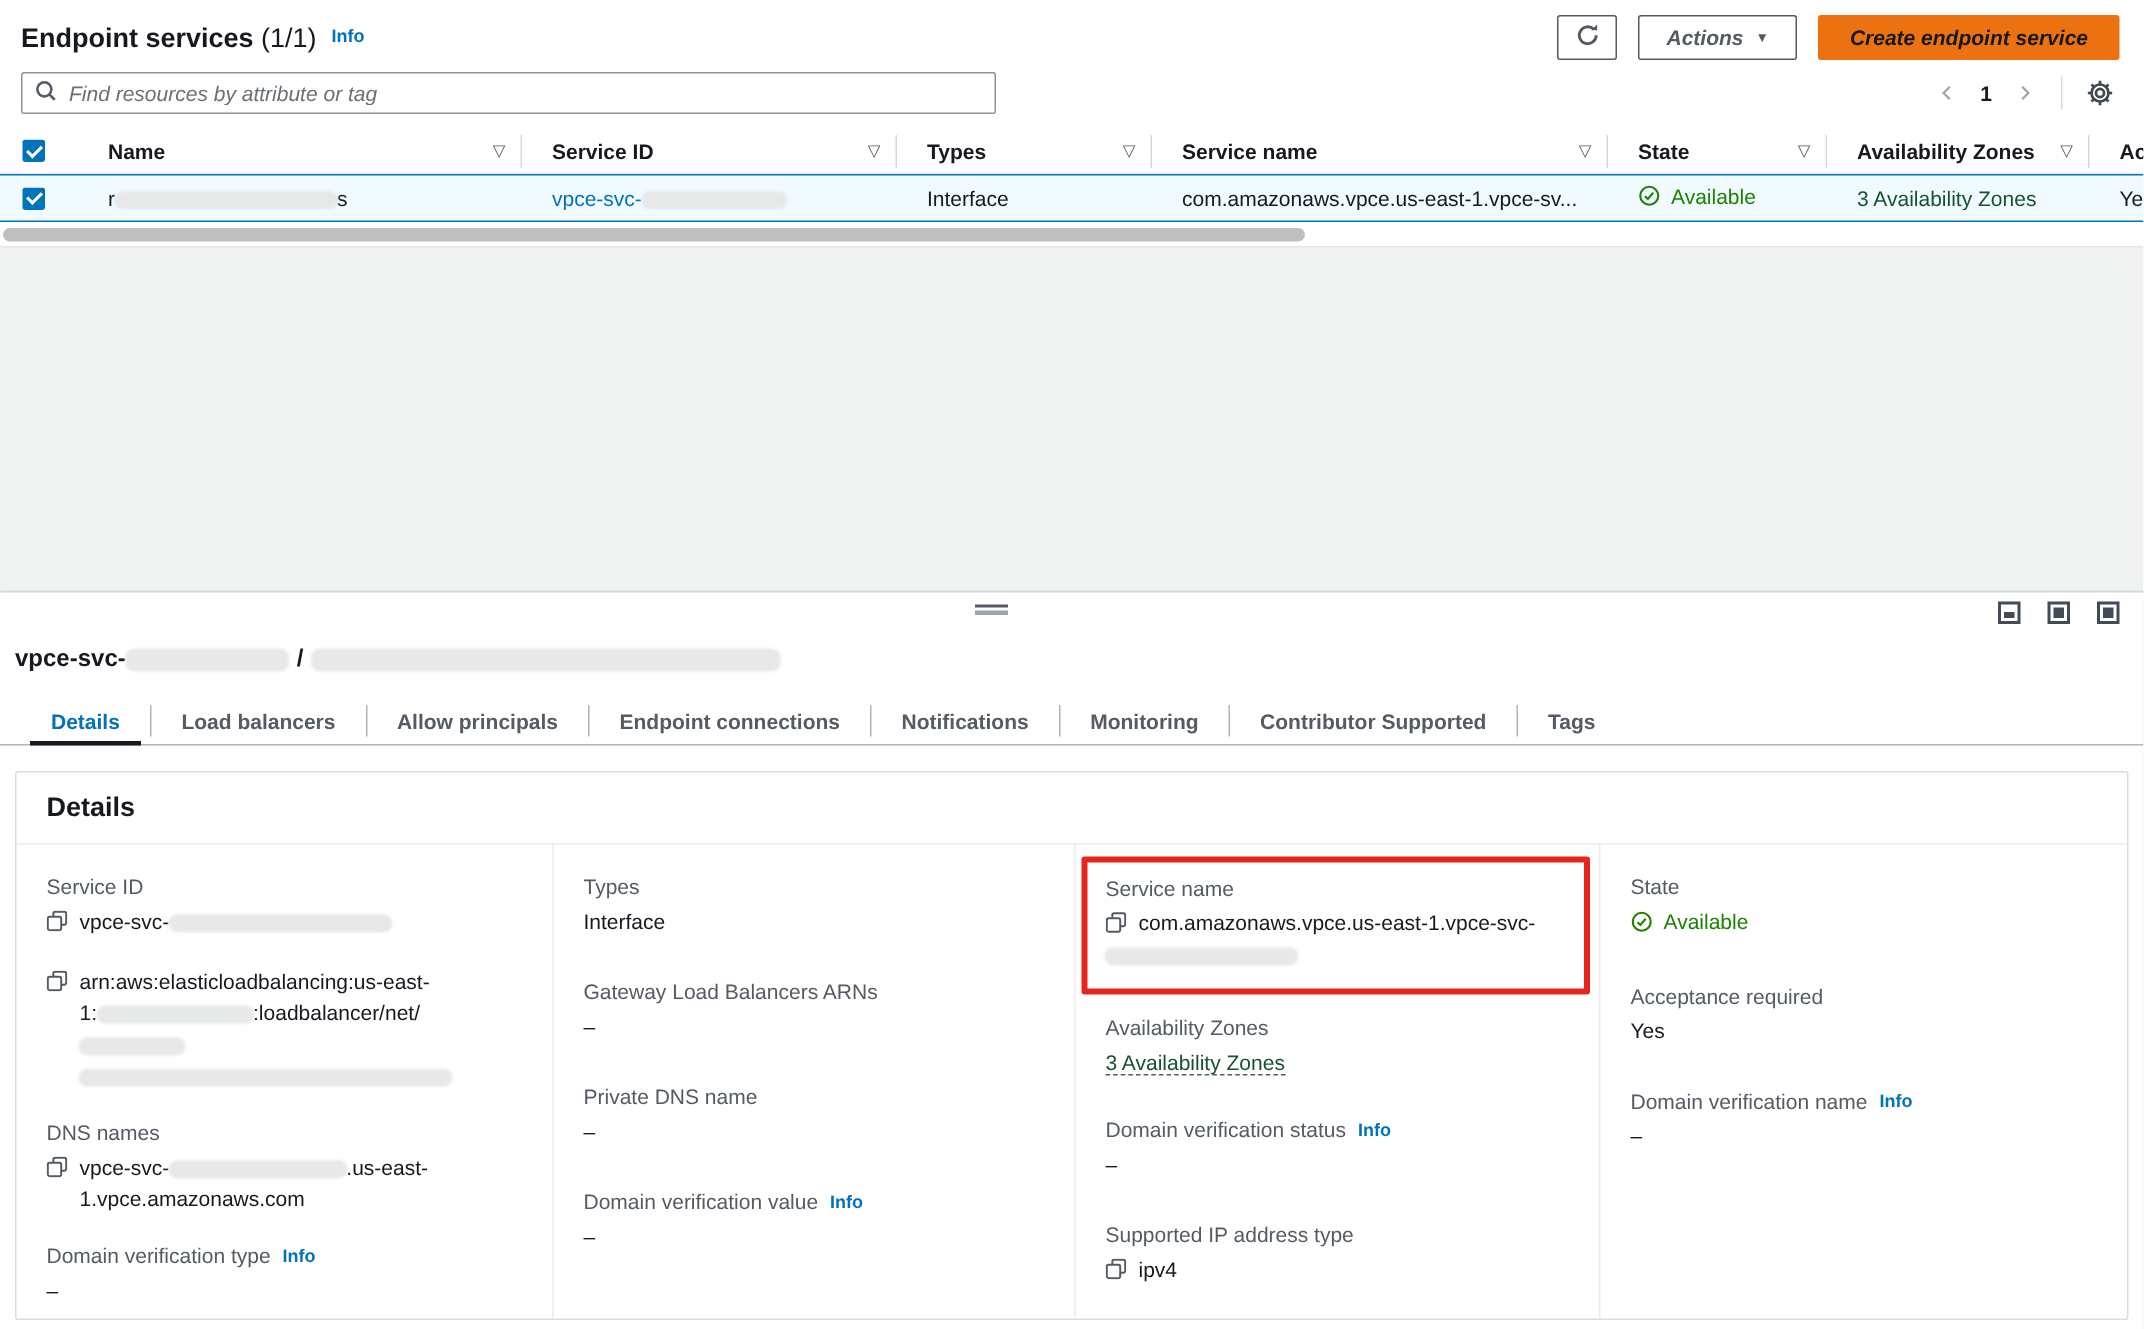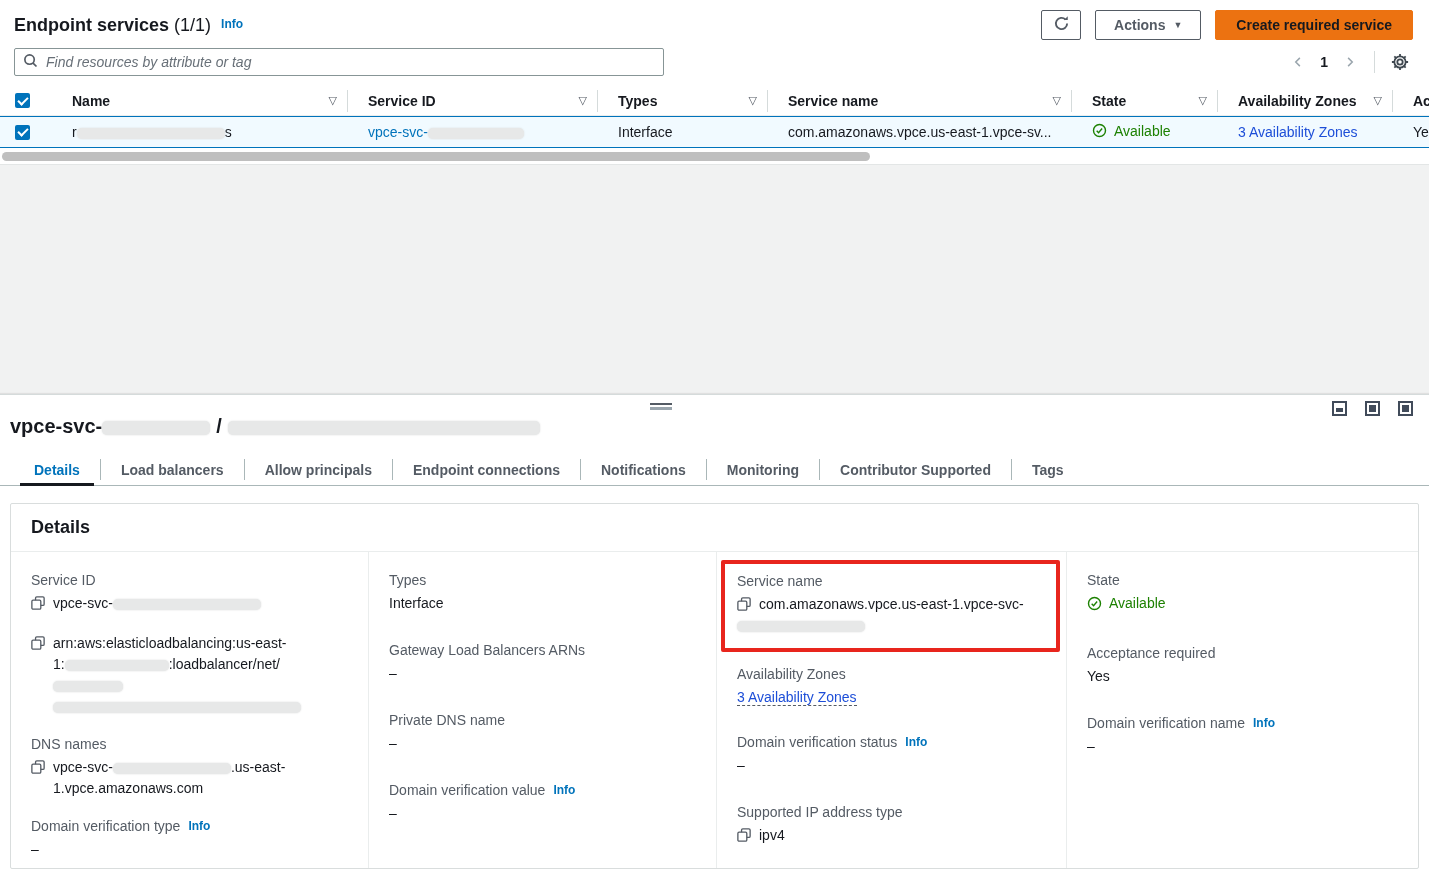--- a/index.html
+++ b/index.html
@@ -11,21 +11,21 @@
   .toolbar { display:flex; align-items:center; padding:10px 16px 0 14px; height:40px; }
   .page-title { font-size:18px; font-weight:bold; }
   .page-count { font-size:18px; font-weight:400; margin-left:5px; }
   .info-link { color:#0073bb; font-size:12px; font-weight:bold; margin-left:10px; text-decoration:none; position:relative; top:-1px; cursor:pointer; }
   .toolbar-spacer { flex:1; }
   .btn { display:inline-flex; align-items:center; justify-content:center; gap:8px;
     border:1px solid #545b64; background:#fff; color:#545b64; font-weight:bold; font-size:14px;
     height:30px; padding:0 18px; border-radius:2px; cursor:pointer; font-family:inherit; }
   .btn-icon { width:40px; padding:0; }
   .btn-primary { background:#ec7211; border-color:#ec7211; color:#16191f; margin-left:18px; padding:0 20px; }
-  .btn + .btn { margin-left:14px; }
+  .btn + .btn { margin-left:14px;font-style:italic; }
   .caret { font-size:9px; position:relative; top:0px; }
 
   .search-row { display:flex; align-items:center; padding:8px 16px 0 14px; height:36px; }
   .search-box { display:flex; align-items:center; gap:8px; width:650px; height:28px;
     border:1px solid #879596; border-radius:2px; background:#fff; padding:0 8px; }
   .search-box input { border:none; outline:none; flex:1; font-size:14px; font-style:italic; color:#0c4a6e;
     font-family:inherit; background:transparent; }
   .search-box input::placeholder { color:#687078; font-style:italic; }
   .pagination { margin-left:auto; display:flex; align-items:center; gap:4px; }
   .page-chevron { width:24px; height:24px; display:flex; align-items:center; justify-content:center; cursor:pointer; }
@@ -50,21 +50,21 @@
   .c-types { width:170px; }
   .c-sname { width:304px; }
   .c-state { width:146px; }
   .c-az    { width:175px; }
   .c-acc   { width:247px; }
   .checkbox { width:15px; height:15px; background:#0073bb; border-radius:2px; position:relative; cursor:pointer; }
   .checkbox::after { content:""; position:absolute; left:3px; top:3.5px; width:8px; height:4px;
     border-left:2px solid #fff; border-bottom:2px solid #fff; transform:rotate(-45deg); }
   .link { color:#0073bb; text-decoration:none; border-bottom:1px solid #0073bb; cursor:pointer; }
   .state-ok { color:#1d8102; display:inline-flex; align-items:center; gap:7px; }
-  .dashed-link { color:#1d4ed8; border-bottom:1px dashed #545b64; cursor:pointer; }
+  .dashed-link { color:#14532d; border-bottom:1px dashed #545b64; cursor:pointer; }
 
   .redact { display:inline-block; height:11px; border-radius:5px; background:#e7e8e8;
     box-shadow:0 0 2px #dcdddd; vertical-align:middle; filter:blur(0.6px); }
   .redact.tall { height:14px; }
 
   .hscroll { height:16px; display:flex; align-items:center; background:#fff; }
   .hscroll-thumb { height:9px; width:868px; margin-left:2px; background:#bfbfbf; border-radius:5px; cursor:pointer; }
   .gray-spacer { height:230px; background:#f1f2f2; border-top:1px solid #e3e6e6; }
 
   
@@ -72,21 +72,21 @@
     box-shadow:0 -1px 1px rgba(0,0,0,0.07); }
   .drag-handle { position:absolute; left:650px; top:8px; width:22px; cursor:row-resize; }
   .drag-handle .l1 { height:2px; background:#545b64; margin-bottom:2px; }
   .drag-handle .l2 { height:3px; background:#9aa5ad; }
   .panel-size-icons { position:absolute; right:16px; top:6px; display:flex; gap:18px; }
   .psz { width:15px; height:15px; border:2px solid #414b5a; position:relative; cursor:pointer; }
   .psz span { position:absolute; left:2px; right:2px; bottom:2px; background:#414b5a; display:block; }
   .psz .fill-sm { height:4px; }
   .psz .fill-md { height:7px; }
   .psz .fill-full { top:2px; }
-  .panel-title { margin:20px 0 0 10px; font-size:20px; font-weight:bold; white-space:nowrap; }
+  .panel-title { margin:36px 0 0 10px; font-size:16px; font-weight:bold; white-space:nowrap; }
   .panel-title .sep { margin:0 6px; }
 
   .tabs { display:flex; align-items:stretch; margin-top:16px; border-bottom:1px solid #aab7b8; padding-left:14px; height:32px; }
   .tab { display:flex; align-items:center; padding:0 20px; font-weight:bold; color:#545b64; cursor:pointer;
     position:relative; font-size:14px; }
   .tab.active { color:#0073bb; }
   .tab.active::after { content:""; position:absolute; left:6px; right:6px; bottom:-1px; height:3px; background:#16191f; }
   .tab-sep { width:1px; background:#aab7b8; margin:5px 0; }
 
   .card { margin:17px 10px 0 10px; border:1px solid #d9dddd; border-radius:2px; background:#fff; height:366px; overflow:hidden; }
@@ -123,21 +123,21 @@
               <path d="M13.3 8a5.3 5.3 0 1 1-1.5-3.7" fill="none" stroke="#545b64" stroke-width="1.8"></path>
               <path d="M13.9 1.2v3.6h-3.6z" fill="#545b64"></path>
             </svg>
         </span>
       </button>
       <button class="btn">
         <span>Actions</span>
         <span class="caret">▼</span>
       </button>
       <button class="btn btn-primary">
-        <span>Create required service</span>
+        <span>Create endpoint service</span>
       </button>
     </div>
 
     <div class="search-row">
       <div class="search-box">
         <span>
           <svg width="15" height="15" viewBox="0 0 16 16">
               <circle cx="7" cy="7" r="5" fill="none" stroke="#545b64" stroke-width="1.8"></circle>
               <path d="M10.7 10.7L14.4 14.4" stroke="#545b64" stroke-width="1.8"></path>
             </svg>

